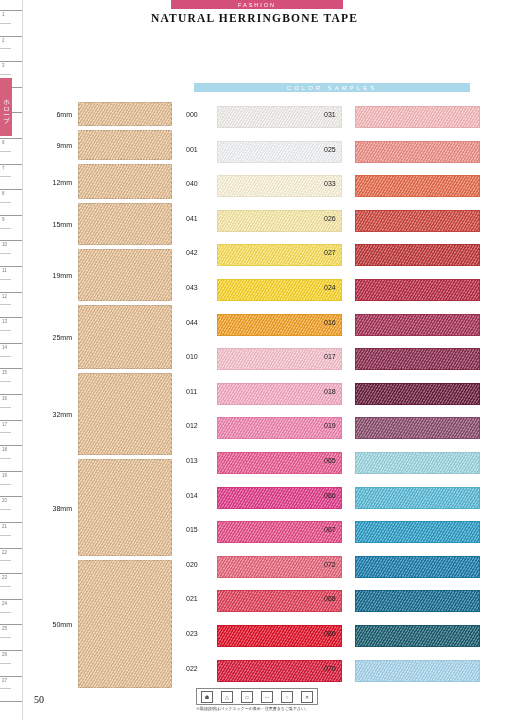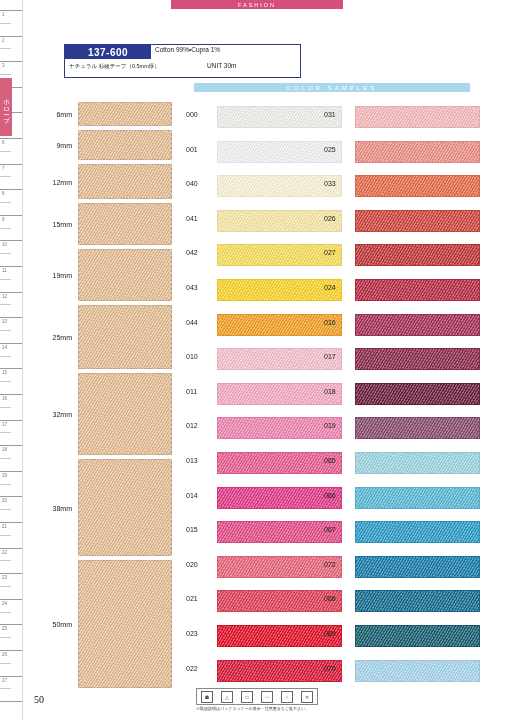--- a/index.html
+++ b/index.html
@@ -220,27 +220,22 @@
       <div class="num" style="top: 549.6px;">22</div>
       <div class="num" style="top: 575.2px;">23</div>
       <div class="num" style="top: 600.8px;">24</div>
       <div class="num" style="top: 626.4px;">25</div>
       <div class="num" style="top: 652px;">26</div>
       <div class="num" style="top: 677.6px;">27</div>
     </div>
   <div class="ruler-tab">ホローブ</div>
 
   <div class="ribbon">FASHION</div>
-
-  <div class="specbox">
-    <div class="spec-code">137-600</div>
-    <div class="spec-comp">Cotton  99%•Cupra  1%</div>
-    <div class="spec-jp">ナチュラル 杉綾テープ（0.5mm厚）</div>
-    <div class="spec-unit">UNIT  30m</div>
-  </div>
+  <div class="title">NATURAL  HERRINGBONE  TAPE</div>
+
 
   <div class="cs-banner">COLOR   SAMPLES</div>
 
   <div class="wcol" id="widths">
       <div class="wrow" style="height: 28px;">
         <div class="wlabel">6mm</div>
         <div class="wswatch"></div>
       </div>
       <div class="wrow" style="height: 34px;">
         <div class="wlabel">9mm</div>

